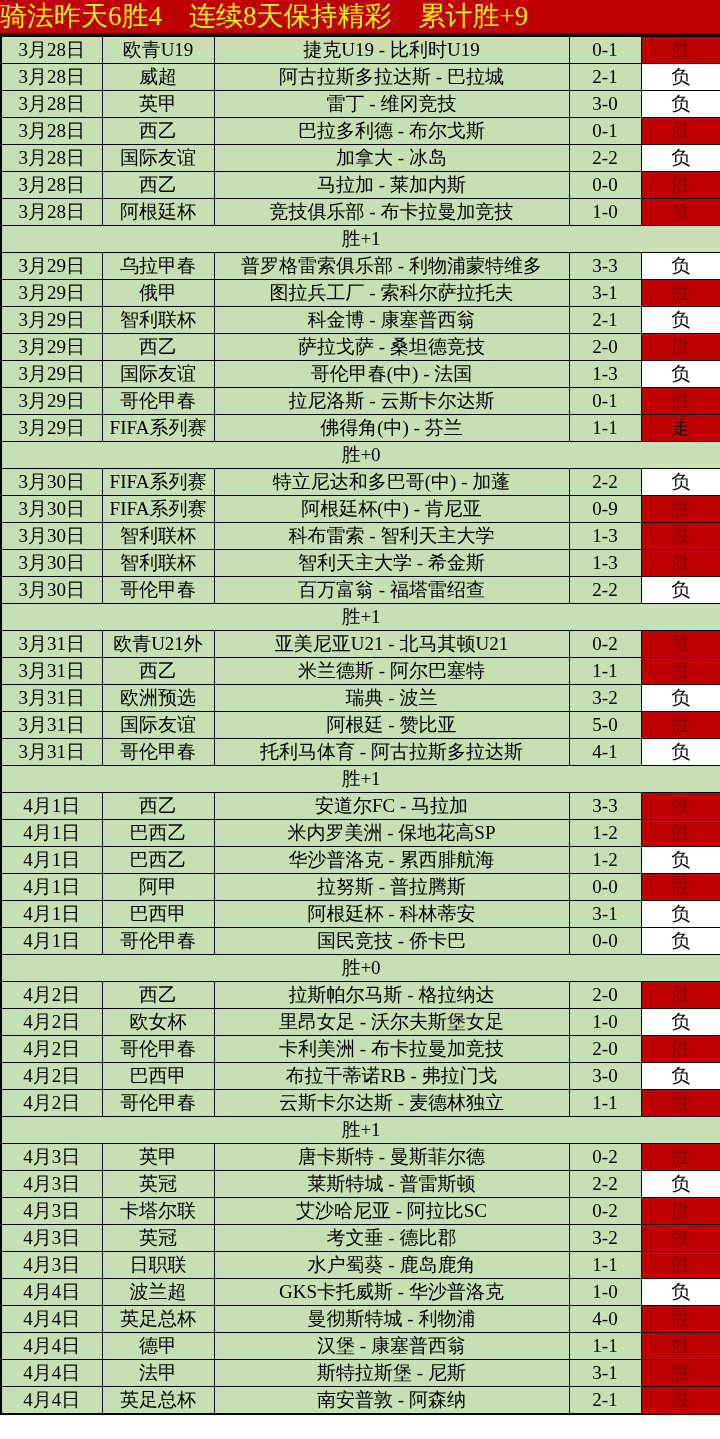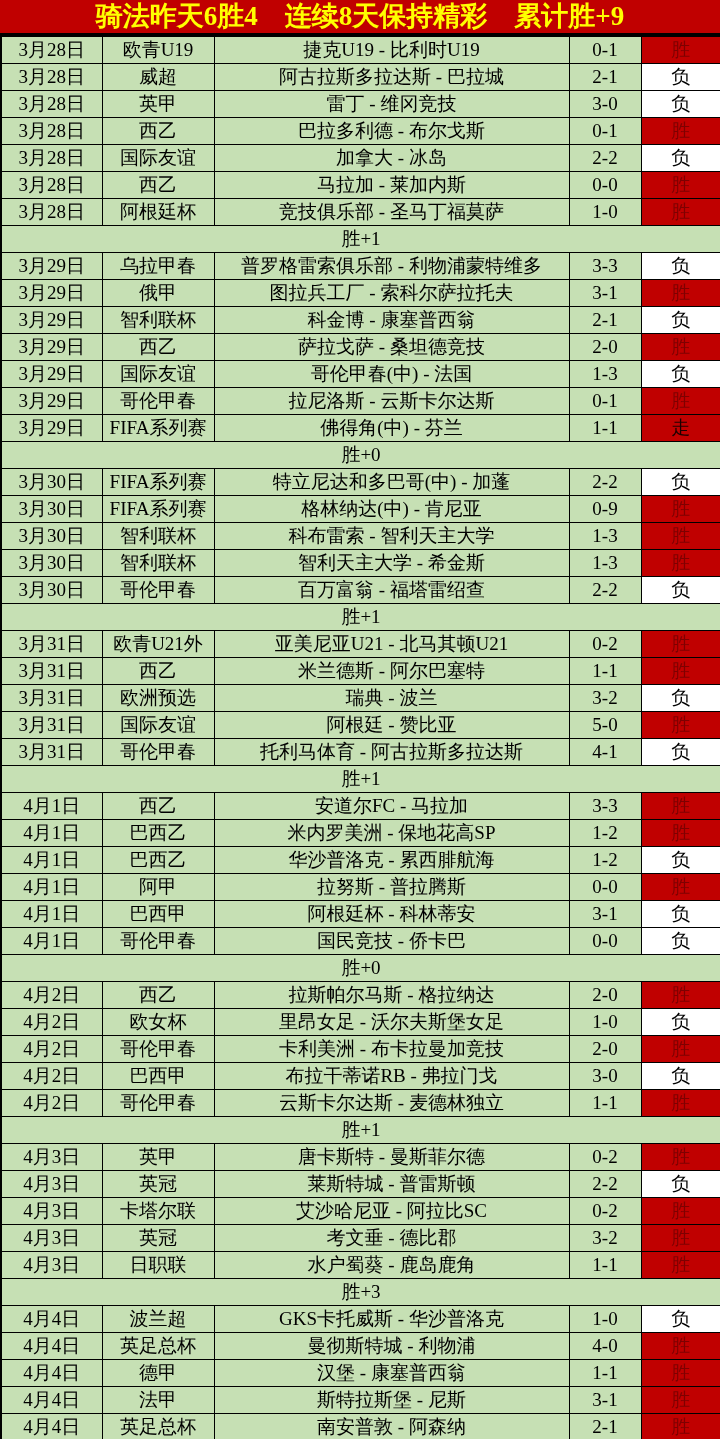--- a/index.html
+++ b/index.html
@@ -4,22 +4,22 @@
 <style>
   html,body{margin:0;padding:0;background:#ffffff;}
   .page{
     width:720px;height:1439px;box-sizing:border-box;
     font-family:"Liberation Serif","DejaVu Serif",serif;
     background:#ffffff;overflow:hidden;
   }
   .title-bar{
     height:35px;box-sizing:border-box;
     background:#c00000;color:#ffff00;
-    font-weight:bold;font-size:27px;line-height:33px;
-    text-align:center;white-space:nowrap;
+    font-weight:normal;font-size:27px;line-height:33px;
+    text-align:left;white-space:nowrap;
     border-bottom:2px solid #000;
   }
   table.results{
     width:720px;table-layout:fixed;border-collapse:collapse;
     border:2px solid #000;
   }
   table.results td{
     border:1px solid #000;
     height:25px;padding:0;
     text-align:center;vertical-align:middle;
@@ -92,21 +92,21 @@
         <tr>
     <td class="c-date">3月28日</td>
     <td class="c-league">西乙</td>
     <td class="c-match">马拉加 - 莱加内斯</td>
     <td class="c-score">0-0</td>
     <td class="c-result win">胜</td>
   </tr>
         <tr>
     <td class="c-date">3月28日</td>
     <td class="c-league">阿根廷杯</td>
-    <td class="c-match">竞技俱乐部 - 圣马丁福莫萨</td>
+    <td class="c-match">竞技俱乐部 - 布卡拉曼加竞技</td>
     <td class="c-score">1-0</td>
     <td class="c-result win">胜</td>
   </tr>
         <tr>
     <td class="c-summary" colspan="5">胜+1</td>
   </tr>
         <tr>
     <td class="c-date">3月29日</td>
     <td class="c-league">乌拉甲春</td>
     <td class="c-match">普罗格雷索俱乐部 - 利物浦蒙特维多</td>
@@ -161,21 +161,21 @@
         <tr>
     <td class="c-date">3月30日</td>
     <td class="c-league">FIFA系列赛</td>
     <td class="c-match">特立尼达和多巴哥(中) - 加蓬</td>
     <td class="c-score">2-2</td>
     <td class="c-result lose">负</td>
   </tr>
         <tr>
     <td class="c-date">3月30日</td>
     <td class="c-league">FIFA系列赛</td>
-    <td class="c-match">格林纳达(中) - 肯尼亚</td>
+    <td class="c-match">阿根廷杯(中) - 肯尼亚</td>
     <td class="c-score">0-9</td>
     <td class="c-result win">胜</td>
   </tr>
         <tr>
     <td class="c-date">3月30日</td>
     <td class="c-league">智利联杯</td>
     <td class="c-match">科布雷索 - 智利天主大学</td>
     <td class="c-score">1-3</td>
     <td class="c-result win">胜</td>
   </tr>
@@ -344,23 +344,20 @@
     <td class="c-match">考文垂 - 德比郡</td>
     <td class="c-score">3-2</td>
     <td class="c-result win">胜</td>
   </tr>
         <tr>
     <td class="c-date">4月3日</td>
     <td class="c-league">日职联</td>
     <td class="c-match">水户蜀葵 - 鹿岛鹿角</td>
     <td class="c-score">1-1</td>
     <td class="c-result win">胜</td>
-  </tr>
-        <tr>
-    <td class="c-summary" colspan="5">胜+3</td>
   </tr>
         <tr>
     <td class="c-date">4月4日</td>
     <td class="c-league">波兰超</td>
     <td class="c-match">GKS卡托威斯 - 华沙普洛克</td>
     <td class="c-score">1-0</td>
     <td class="c-result lose">负</td>
   </tr>
         <tr>
     <td class="c-date">4月4日</td>

